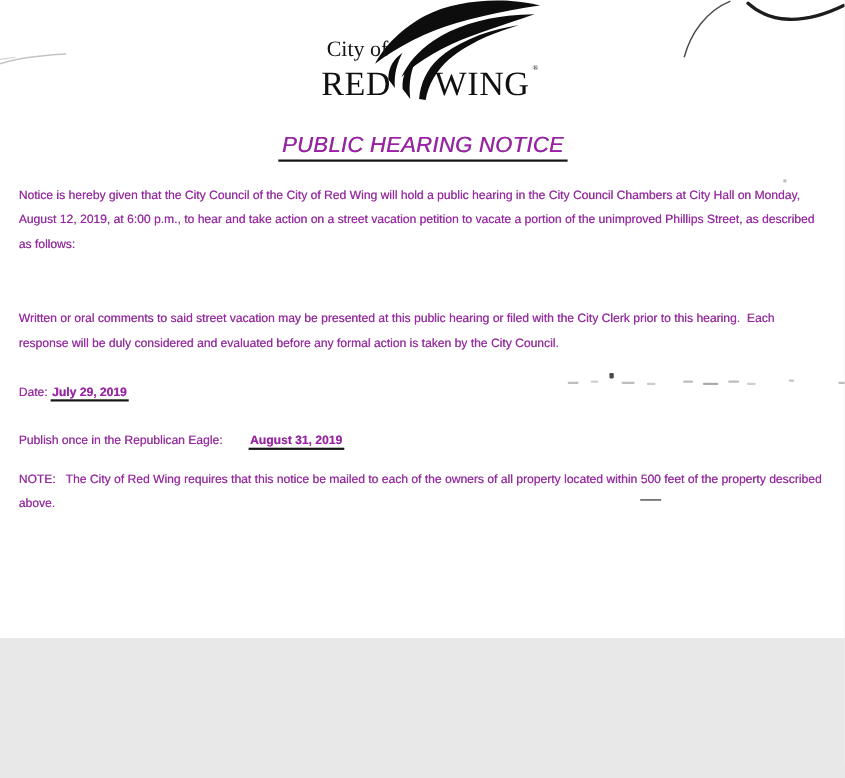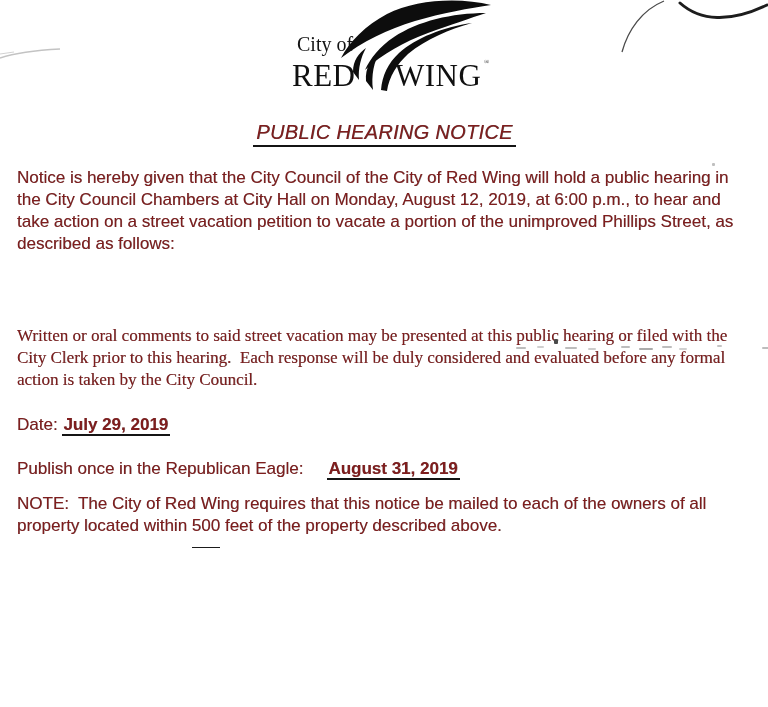--- a/index.html
+++ b/index.html
@@ -1,28 +1,28 @@
 <!DOCTYPE html>
 <html><head>
 <meta charset="utf-8">
 <style>
   html,body{margin:0;padding:0;background:#e8e8e8;}
   .page{
     position:relative;
-    width:768px;height:707px;
+    width:768px;height:580px;
     margin:0 auto;
     background:#ffffff;
     overflow:hidden;
     font-family:"Liberation Sans","DejaVu Sans",sans-serif;
-    color:#7f1d1d;
+    color:#a21caf;
     box-sizing:border-box;
     padding:0 16px 0 17px;
   }
   .doc-text{
-    font-size:17px;
+    font-size:11px;
     line-height:22px;
     text-shadow:0.3px 0 0 rgba(0,0,0,0.45);
   }
   p{margin:0;}
   
   .logo-wrap{
     width:100%;
     display:flex;justify-content:center;
     margin:0;
     transform:translateX(7px);
@@ -49,21 +49,21 @@
   .title-underline{
     display:inline-block;
     border-bottom:2.5px solid #141414;
     padding:0 3px 1px 3px;
     text-shadow:0.4px 0 0 rgba(0,0,0,0.6);
   }
   
   .para{white-space:pre-wrap;}
   .p-intro{margin-top:20px;}
   .p-desc{margin-top:19px;}
-  .p-comments{margin-top:70px;font-family:Liberation Serif, serif;}
+  .p-comments{margin-top:46px;}
   .signature{margin-top:33px;}
   .sig-line{font-size:17px;line-height:22px;}
   .date-line{margin-top:23px;}
   .publish-line{margin-top:22px;}
   .note-line{margin-top:13px;}
   .bold-underline{
     font-weight:700;
     border-bottom:2.5px solid #151515;
     padding:0 2px 0 1px;
     text-align:center;

